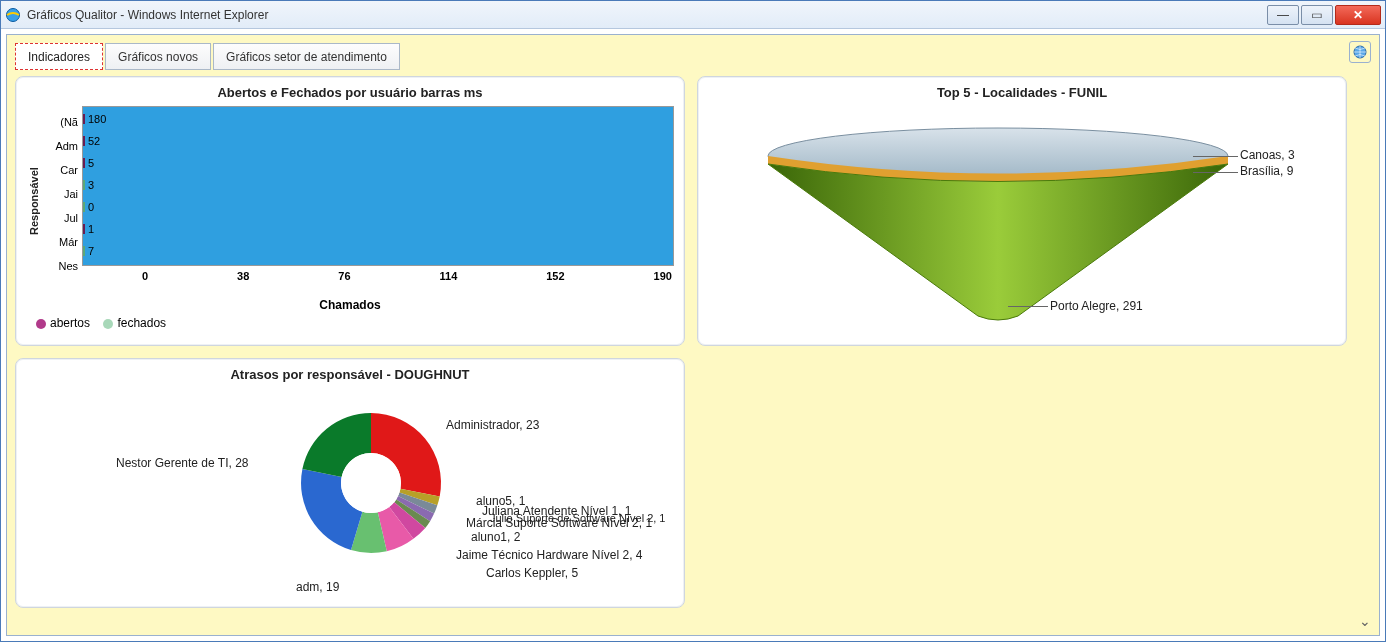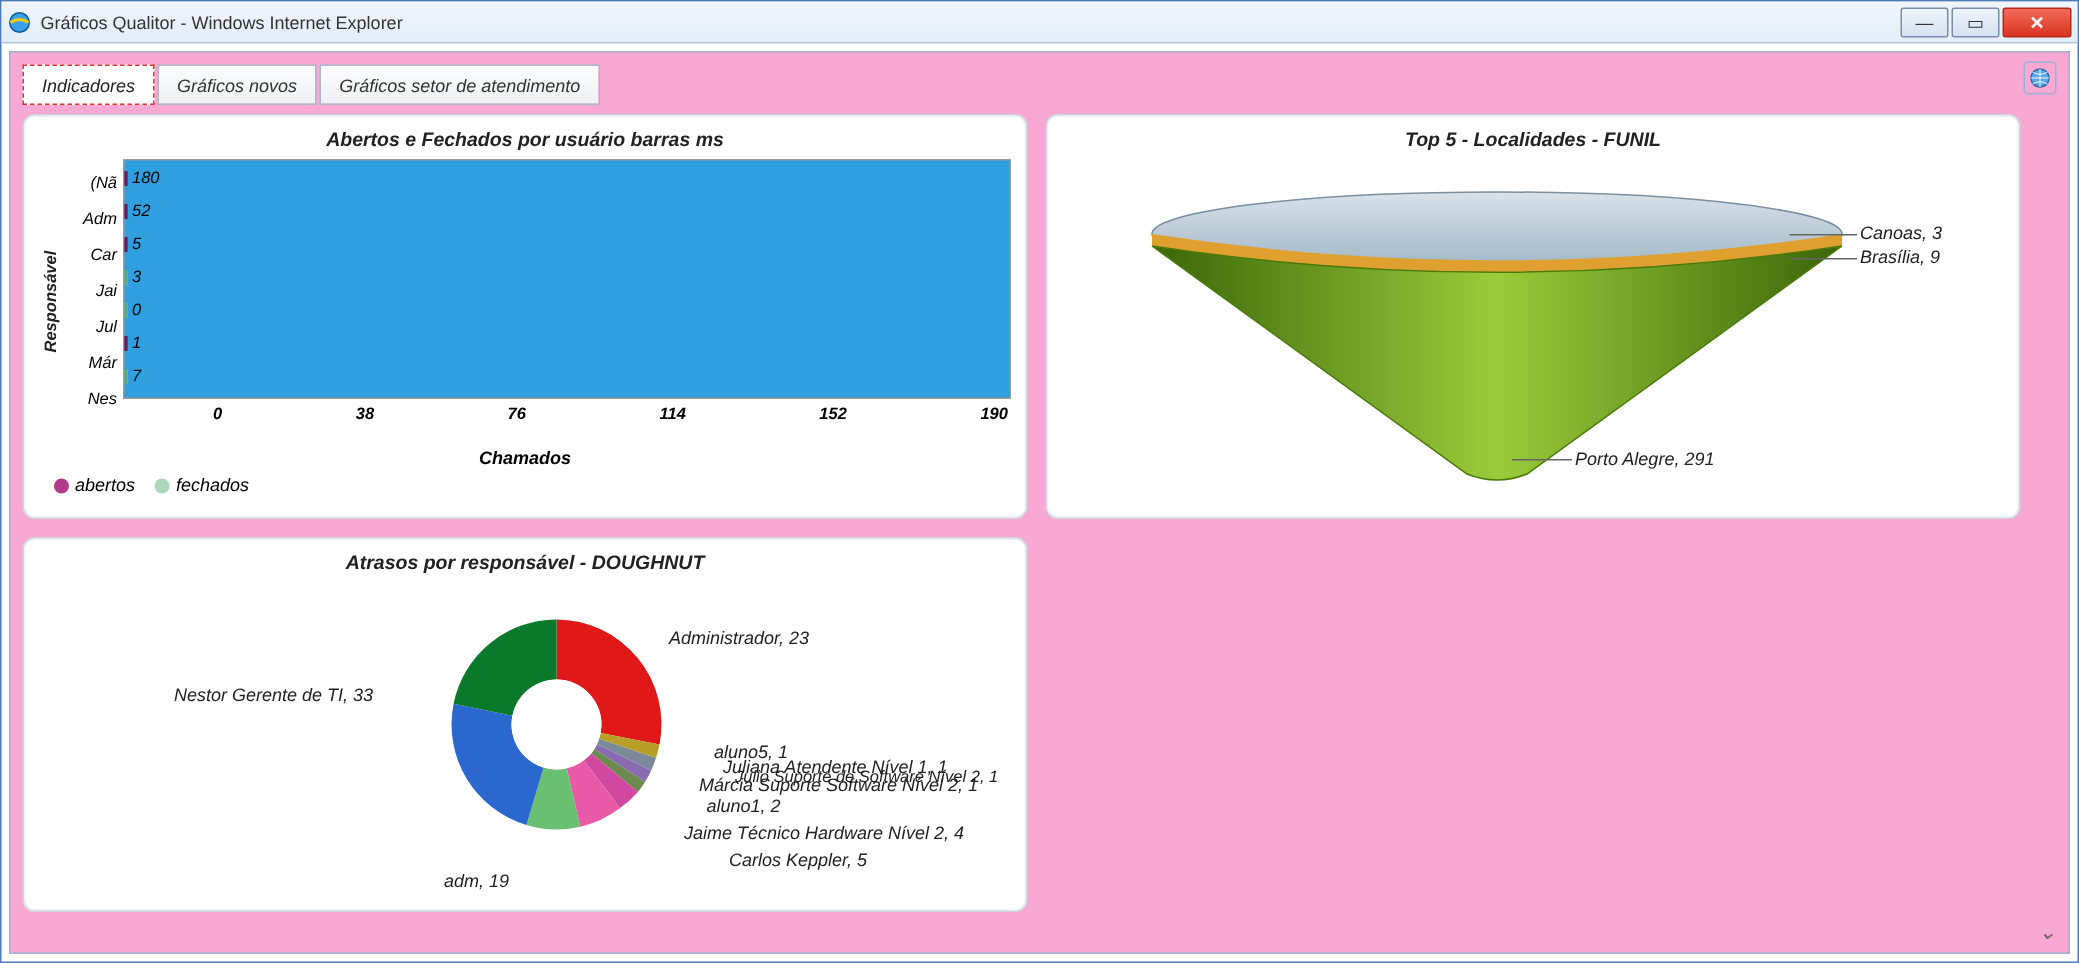--- a/index.html
+++ b/index.html
@@ -4,21 +4,21 @@
 <style>
   * { box-sizing: border-box; margin: 0; padding: 0; }
   body { font-family: "Segoe UI", Tahoma, sans-serif; font-size: 12px; background: #fff; width: 1386px; height: 642px; overflow: hidden; border: 1px solid #4a7ab8; }
   .titlebar { height: 28px; background: linear-gradient(#f0f5fb,#e2ecf8); display: flex; align-items: center; padding: 0 4px; border-bottom: 1px solid #b5c7de; }
   .titlebar .ie-icon { width:16px; height:16px; margin-right:6px; display:inline-block; }
   .titlebar .title { flex:1; color:#333; font-size:12px; }
   .winbtns { display:flex; gap:2px; }
   .winbtn { width:32px; height:20px; border:1px solid #7a8ea8; border-radius:2px; background:linear-gradient(#eef3fa,#d5e2f2); display:flex; align-items:center; justify-content:center; font-size:12px; color:#333; }
   .winbtn.close { width:46px; background:linear-gradient(#f36a5a,#d93420); color:#fff; border-color:#b32a1a; font-weight:bold;}
   .content-frame { position:absolute; top:28px; left:0; right:0; bottom:0; padding:6px; }
-  .page-border { position:relative; width:100%; height:100%; border:1px solid #9ab1cf; background:#f9a8d4; padding:8px;font-style:italic; }
+  .page-border { position:relative; width:100%; height:100%; border:1px solid #9ab1cf; background:#fef9c3; padding:8px; }
   .ie-refresh { position:absolute; top:6px; right:8px; width:22px; height:22px; border:1px solid #9ab1cf; border-radius:3px; display:flex; align-items:center; justify-content:center; }
   .globe { width:14px; height:14px; }
   .tabs { display:flex; gap:2px; margin-bottom:6px; }
   .tab { padding:6px 12px 5px; border:1px solid #aab8c8; border-bottom:1px solid #aab8c8; background:linear-gradient(#fdfdfd,#eef0f3); font-size:12px; color:#333; cursor:pointer; }
   .tab.active { border:1px dashed #d33; color:#222; background:#fff; }
   .dashboard { display:grid; grid-template-columns: 670px 650px; grid-template-rows: 270px 250px; gap:12px; }
   .panel { border:1px solid #cfd6de; border-radius:8px; background:#fff; position:relative; padding:8px 10px 6px; box-shadow:inset 0 0 0 1px #eef1f5; }
   .panel-title { text-align:center; font-weight:bold; font-size:13px; color:#222; margin-bottom:6px; }
 
   
@@ -192,21 +192,21 @@
               <path d="M59.1 38.2 A70 70 0 0 1 54.3 45 L23.3 19.3 A30 30 0 0 0 25.3 16.4 Z" fill="#6a8a50"></path>
               <path d="M54.3 45 A70 70 0 0 1 42.4 55.7 L18.2 23.9 A30 30 0 0 0 23.3 19.3 Z" fill="#d048a0"></path>
               <path d="M42.4 55.7 A70 70 0 0 1 15.8 68.2 L6.8 29.2 A30 30 0 0 0 18.2 23.9 Z" fill="#e85aa8"></path>
               <path d="M15.8 68.2 A70 70 0 0 1 -20 67 L-8.6 28.7 A30 30 0 0 0 6.8 29.2 Z" fill="#68c070"></path>
               <path d="M-20 67 A70 70 0 0 1 -68.6 -13.9 L-29.4 -5.9 A30 30 0 0 0 -8.6 28.7 Z" fill="#2a68d0"></path>
               <path d="M-68.6 -13.9 A70 70 0 0 1 0 -70 L0 -30 A30 30 0 0 0 -29.4 -5.9 Z" fill="#0a7a2a"></path>
               <circle r="30" fill="#fff"></circle>
             </g>
           </svg>
           <div class="dlabel" style="top:30px; left:420px;">Administrador, 23</div>
-          <div class="dlabel" style="top:68px; left:90px;">Nestor Gerente de TI, 33</div>
+          <div class="dlabel" style="top:68px; left:90px;">Nestor Gerente de TI, 28</div>
           <div class="dlabel" style="top:192px; left:270px;">adm, 19</div>
           <div class="dlabel" style="top:178px; left:424px;margin-left:36px;">Carlos Keppler, 5</div>
           <div class="dlabel" style="top:160px; left:430px;">Jaime Técnico Hardware Nível 2, 4</div>
           <div class="dlabel" style="top:142px; left:445px;">aluno1, 2</div>
           <div class="dlabel" style="top:128px; left:440px;">Márcia Suporte Software Nível 2, 1</div>
           <div class="dlabel" style="top:116px; left:456px;">Juliana Atendente Nível 1, 1</div>
           <div class="dlabel" style="top:124px; left:464px; font-size:11px;">Julio Suporte de Software Nível 2, 1</div>
           <div class="dlabel" style="top:106px; left:450px;">aluno5, 1</div>
         </div>
       </div>

